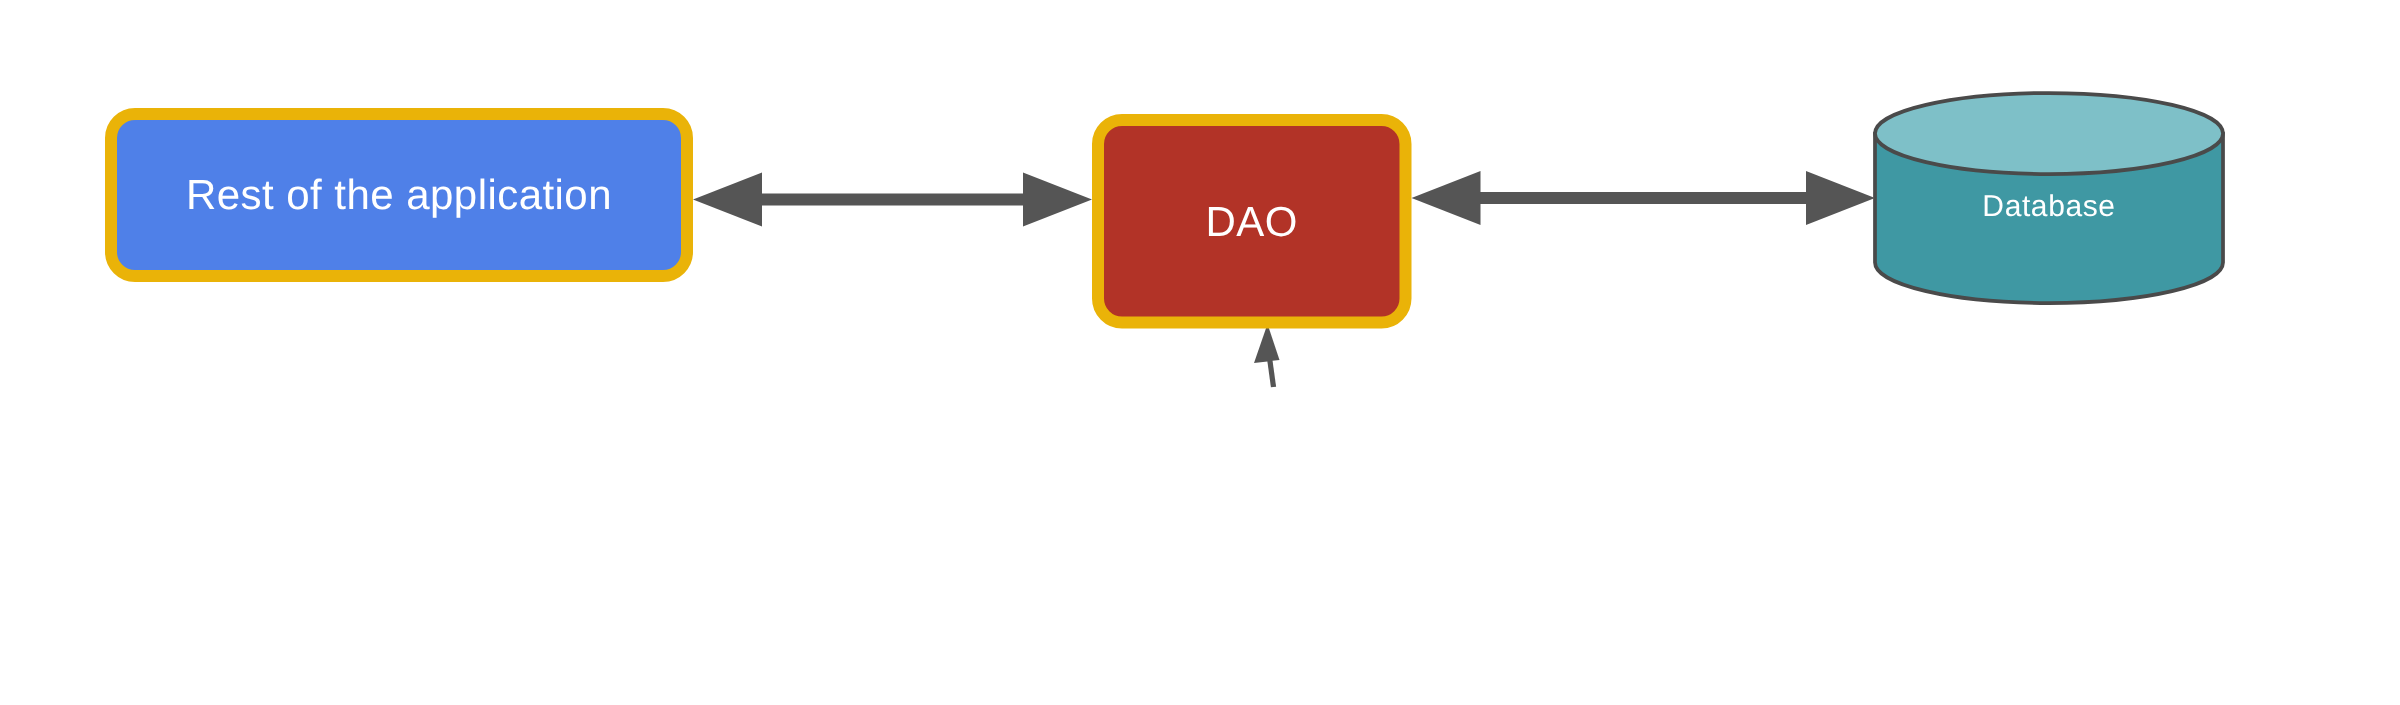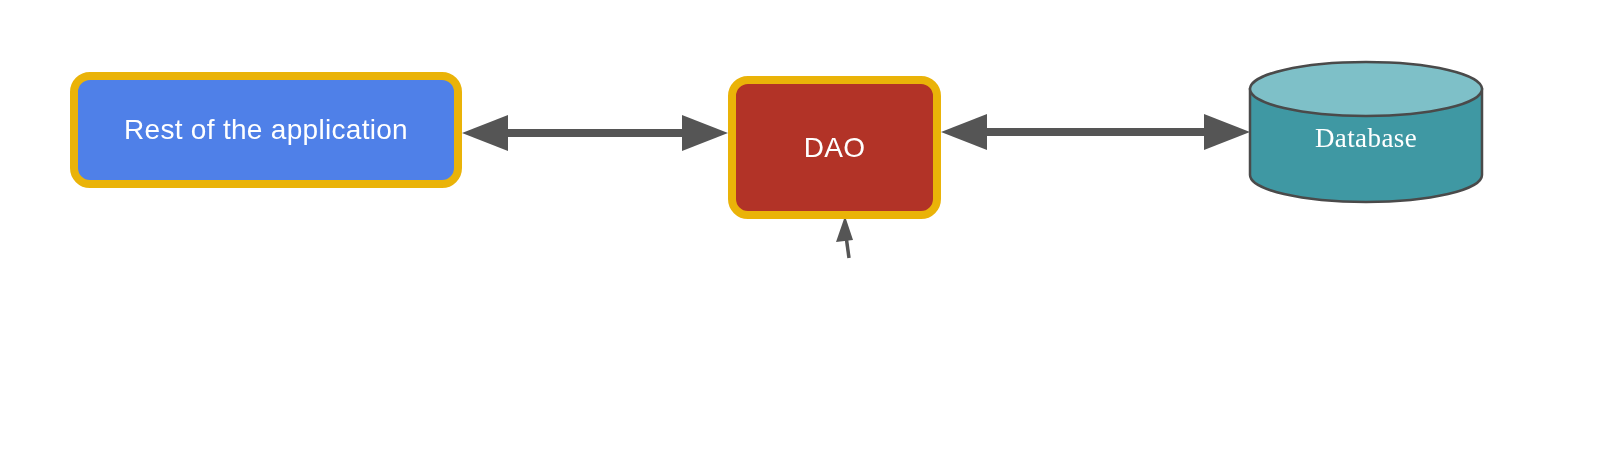--- a/index.html
+++ b/index.html
@@ -24,21 +24,21 @@
     font-size: 28px;
     letter-spacing: 0.3px;
   }
   .node-rest { left: 70px; top: 72px; width: 392px; height: 116px; background: #4f80e8; }
   .node-dao  { left: 728px; top: 76px; width: 213px; height: 143px; background: #b23327; }
 
   .db-label {
     position: absolute;
     left: 1250px; top: 96px; width: 232px; height: 84px;
     display: flex; align-items: center; justify-content: center;
-    color: #ffffff; font-size: 27px; letter-spacing: 0.4px; font-family: Liberation Serif, serif;
+    color: #ffffff; font-size: 20px; letter-spacing: 0.4px;
   }
 
   .annotation-text {
     position: absolute;
     left: 630px; top: 266px;
     color: #212121;
     font-size: 27px;
     line-height: 46px;
     white-space: nowrap;
   }

